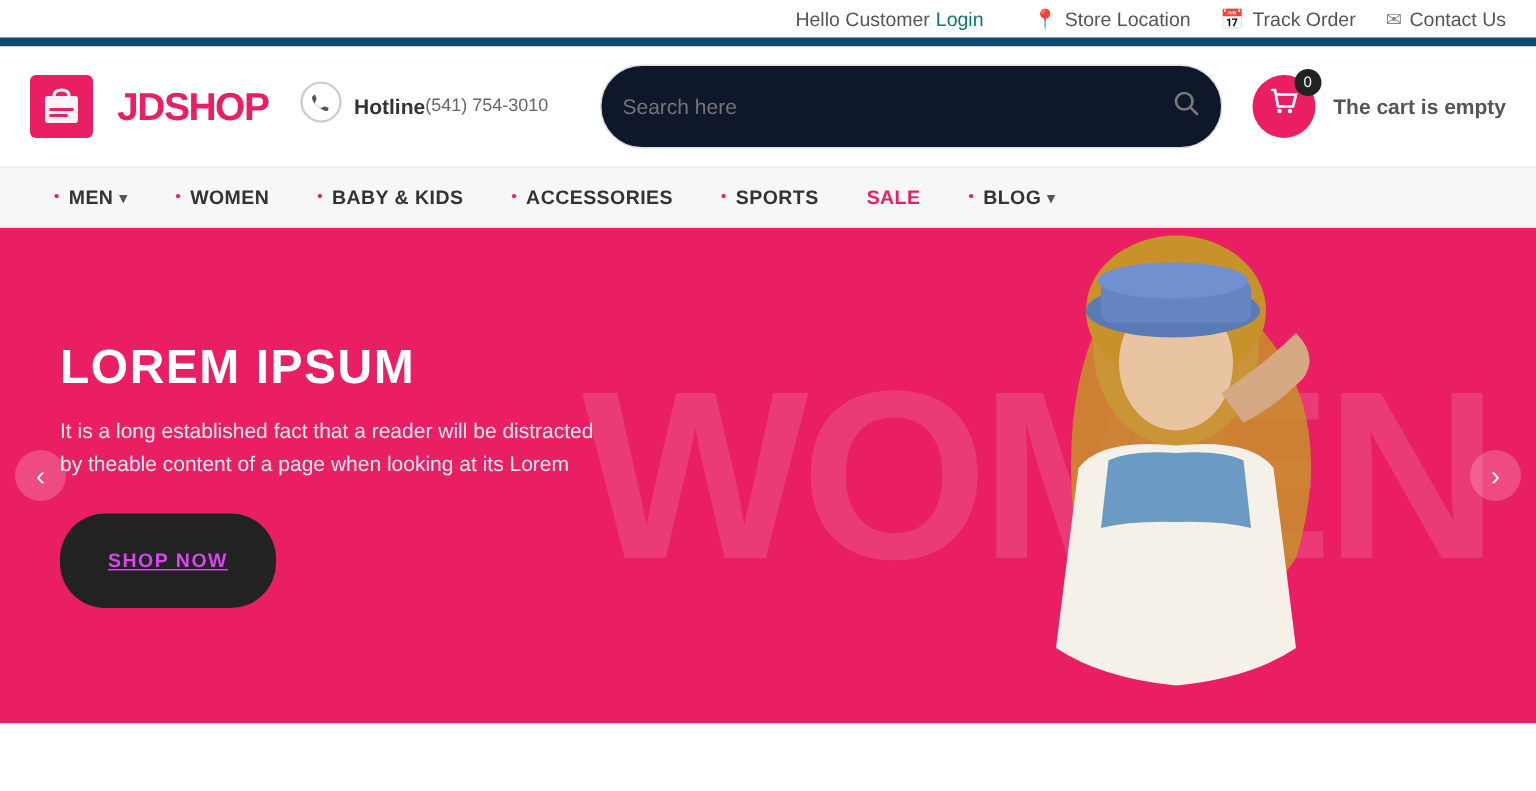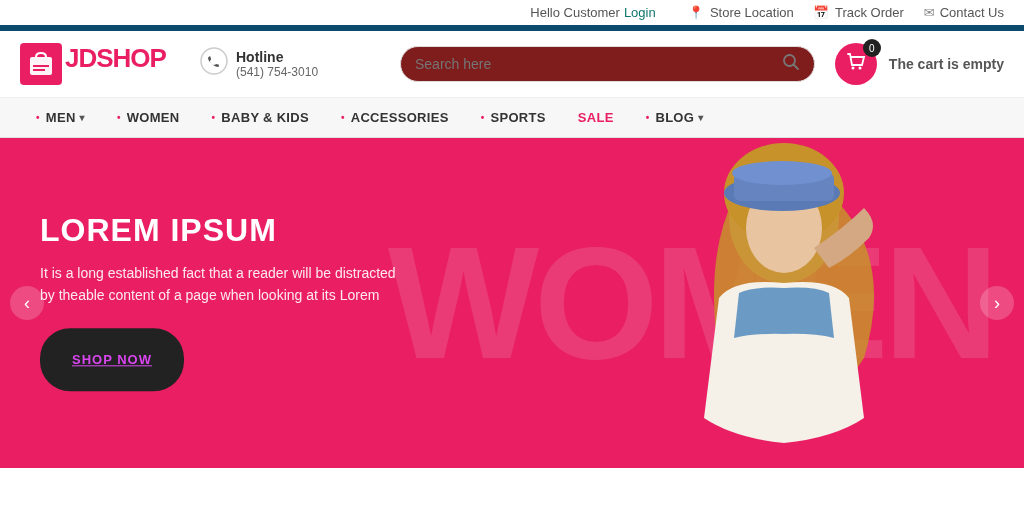--- a/index.html
+++ b/index.html
@@ -30,49 +30,49 @@
 
     
     .header {
       background: #fff;
       padding: 12px 20px;
       display: flex;
       align-items: center;
       gap: 20px;
       border-bottom: 1px solid #eee;
     }
-    .logo { display: flex; align-items: flex-start; gap: 3px; text-decoration: none; min-width: 160px; }
+    .logo { display: flex; align-items: center; gap: 16px; text-decoration: none; min-width: 160px; }
     .logo-icon {
       width: 42px; height: 42px;
       background: #e91e63;
       border-radius: 4px;
       display: flex; align-items: center; justify-content: center;
       color: #fff;
       font-size: 22px;
       position: relative;
     }
     .logo-text { font-size: 26px; font-weight: 900; color: #222; letter-spacing: -1px; }
     .logo-text span { color: #e91e63; }
 
     .hotline { display: flex; align-items: center; gap: 8px; min-width: 180px; }
     .hotline-icon { font-size: 22px; color: #555; }
-    .hotline-info { display: flex; flex-direction: column; }
+    .hotline-info { display: flex; }
     .hotline-label { font-weight: 700; font-size: 14px; color: #333; }
     .hotline-number { font-size: 12px; color: #666; }
 
     .search-bar {
       flex: 1;
       display: flex;
       align-items: center;
       border: 1px solid #ddd;
       border-radius: 30px;
       overflow: hidden;
       padding: 0 14px;
-      background: #7f1d1d;
-      height: 36px;
+      background: #0f172a;
+      height: 56px;
     }
     .search-input {
       border: none; outline: none; flex: 1; font-size: 14px; color: #999; background: transparent;
     }
     .search-btn {
       background: none; border: none; cursor: pointer; color: #555; font-size: 16px; padding: 0;
     }
 
     .cart-area {
       display: flex; align-items: center; gap: 12px; min-width: 160px; justify-content: flex-end;

